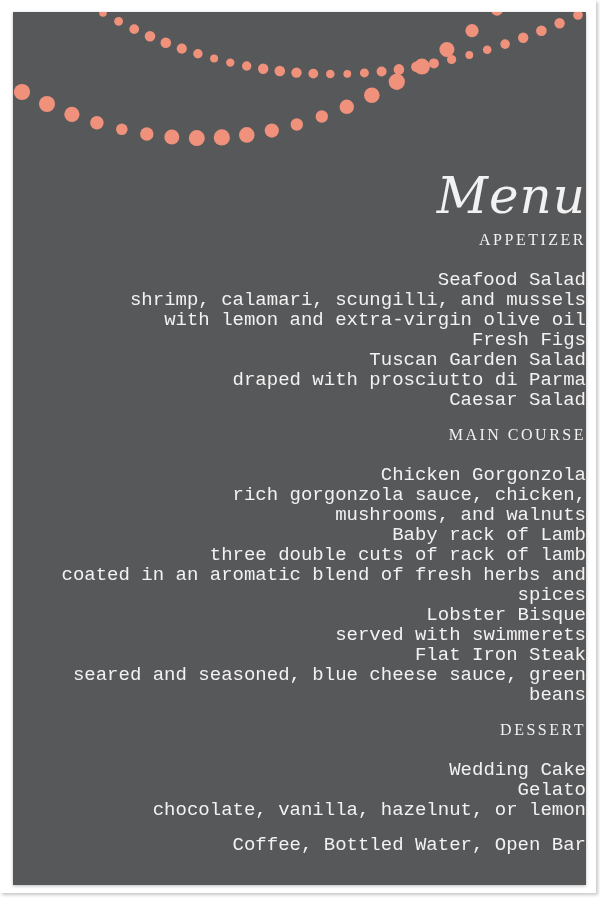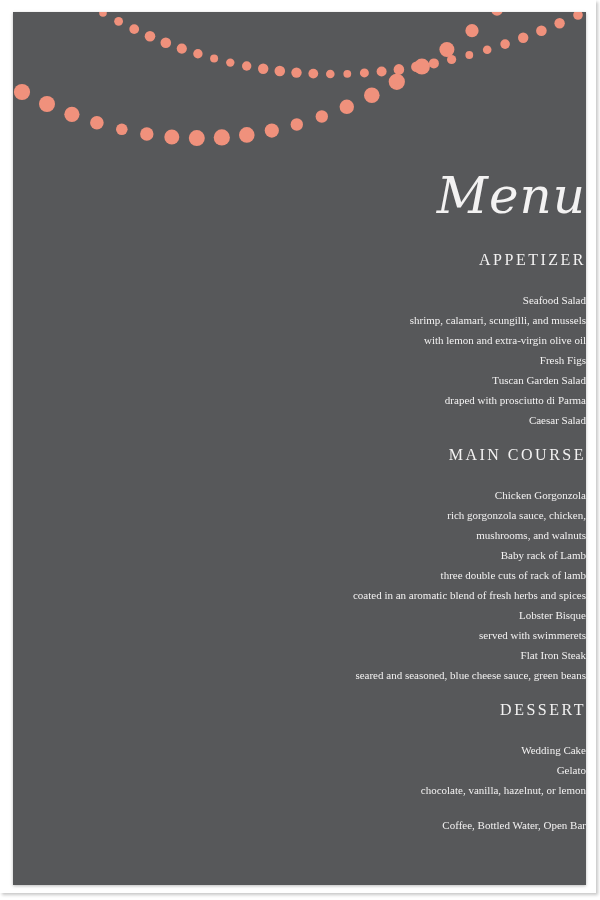--- a/index.html
+++ b/index.html
@@ -42,32 +42,33 @@
   .menu-title {
     font-family: "DejaVu Serif", serif;
     font-style: italic;
     font-weight: normal;
     font-size: 50px;
     line-height: 64px;
     letter-spacing: 1px;
   }
   .menu-section { margin-bottom: 15px; }
   .section-header {
-    margin-top: 22px;
+    margin-top: 2px;
     margin-bottom: 20px;
     font-size: 16px;
     line-height: 20px;
     font-weight: normal;
     letter-spacing: 2.5px;
   }
   .menu-section:first-of-type .section-header { margin-top: 6px; }
   .menu-section + .menu-section .section-header { margin-top: 0; }
   .menu-line {
-    font-size: 11px;
+    font-size: 19px;
     line-height: 20px;
+    font-family: Liberation Mono, monospace;
   }
 </style>
 </head>
 <body>
 
 <div class="page">
   <div class="card">
 
     <svg class="garland-svg" viewBox="0 0 573 160">
         <circle cx="90.0" cy="1.0" r="3.8" fill="#F0917C"></circle>

